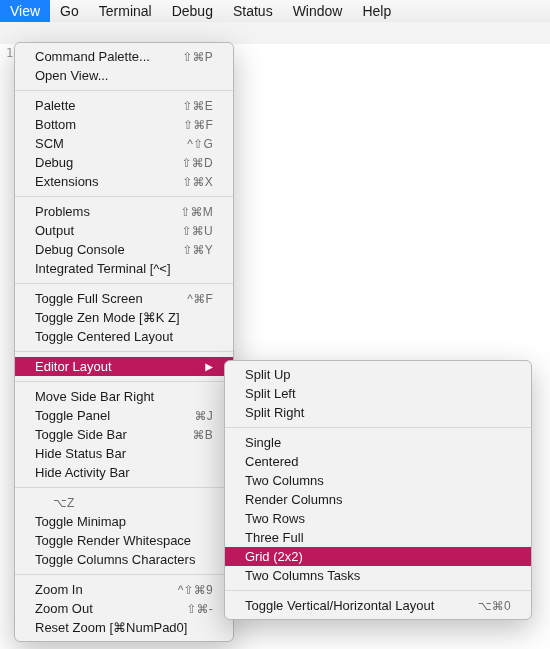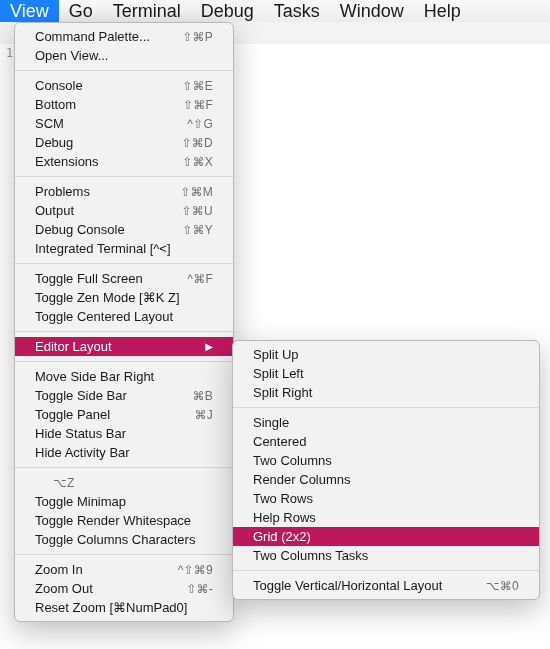--- a/index.html
+++ b/index.html
@@ -1,66 +1,66 @@
 <!DOCTYPE html>
 <html><head>
 <meta charset="utf-8">
 <style>
   html,body{margin:0;padding:0;font-family:-apple-system,"Helvetica Neue",Arial,sans-serif;font-size:13px;color:#1a1a1a;background:#dcdcdc;}
   #stage{position:relative;width:550px;height:649px;overflow:hidden;background:#dcdcdc;}
   
-  .menubar{position:absolute;left:0;top:0;right:0;height:22px;background:linear-gradient(#f9f9f9,#ececec);border-bottom:1px solid #c6c6c6;display:flex;align-items:center;padding-left:0px;font-size:18px;}
+  .menubar{position:absolute;left:0;top:0;right:0;height:22px;background:linear-gradient(#f9f9f9,#ececec);border-bottom:1px solid #c6c6c6;display:flex;align-items:center;padding-left:0px;font-size:14px;}
   .menubar .mb-item{padding:0 10px;height:22px;line-height:22px;cursor:default;}
   .menubar .mb-item.sel{background:#1a82ff;color:#fff;}
   
   .toolbar{position:absolute;left:0;right:0;top:22px;height:22px;background:#f3f3f3;border-bottom:1px solid #d8d8d8;}
   .editor{position:absolute;left:0;right:0;top:44px;bottom:0;background:#ffffff;}
   .gutter{position:absolute;left:0;top:44px;width:20px;bottom:0;background:#fff;color:#9a9a9a;font-family:Menlo,Consolas,monospace;font-size:12px;padding-top:2px;padding-left:6px;border-right:0;}
   
-  .menu{position:absolute;background:#f2f2f2;border:1px solid #b9b9b9;border-radius:6px;box-shadow:0 10px 30px rgba(0,0,0,0.25);padding:4px 0;min-width:218px;}
+  .menu{position:absolute;background:#f2f2f2;border:1px solid #b9b9b9;border-radius:6px;box-shadow:0 10px 30px rgba(0,0,0,0.25);padding:4px 0;min-width:218px;margin-top:20px;}
   .menu .row{display:flex;align-items:center;height:19px;padding:0 20px 0 20px;white-space:nowrap;cursor:default;}
   .menu .row .label{flex:1;}
   .menu .row .sc{color:#6e6e6e;font-size:12px;letter-spacing:0.02em;margin-left:18px;}
   .menu .row.sel{background:#be185d;color:#fff;justify-content:space-between;}
   .menu .row .arrow{margin-left:10px;font-size:10px;color:inherit;}
   .menu hr{border:none;border-top:1px solid #d7d7d7;margin:5px 0;}
   #view-menu{left:14px;top:22px;width:218px;}
-  #layout-menu{left:232px;top:340px;width:306px;}
+  #layout-menu{left:224px;top:340px;width:306px;}
 </style>
 </head>
 <body>
 <div id="stage">
 
 <div class="menubar" id="menubar">
       <div class="mb-item sel">View</div>
       <div class="mb-item">Go</div>
       <div class="mb-item">Terminal</div>
       <div class="mb-item">Debug</div>
-      <div class="mb-item">Tasks</div>
+      <div class="mb-item">Status</div>
       <div class="mb-item">Window</div>
       <div class="mb-item">Help</div>
     </div>
 
 <div class="toolbar"></div>
 <div class="editor"></div>
 <div class="gutter">
   <span>1</span>
 </div>
 
 <div class="menu" id="view-menu">
       <div class="row">
         <span class="label">Command Palette...</span>
         <span class="sc">⇧⌘P</span>
       </div>
       <div class="row">
         <span class="label">Open View...</span>
       </div>
       <hr>
       <div class="row">
-        <span class="label">Console</span>
+        <span class="label">Palette</span>
         <span class="sc">⇧⌘E</span>
       </div>
       <div class="row">
         <span class="label">Bottom</span>
         <span class="sc">⇧⌘F</span>
       </div>
       <div class="row">
         <span class="label">SCM</span>
         <span class="sc">^⇧G</span>
       </div>
@@ -102,26 +102,26 @@
       <hr>
       <div class="row sel">
         <span class="label">Editor Layout</span>
         <span class="arrow">▶</span>
       </div>
       <hr>
       <div class="row">
         <span class="label">Move Side Bar Right</span>
       </div>
       <div class="row">
+        <span class="label">Toggle Panel</span>
+        <span class="sc">⌘J</span>
+      </div>
+      <div class="row">
         <span class="label">Toggle Side Bar</span>
         <span class="sc">⌘B</span>
-      </div>
-      <div class="row">
-        <span class="label">Toggle Panel</span>
-        <span class="sc">⌘J</span>
       </div>
       <div class="row">
         <span class="label">Hide Status Bar</span>
       </div>
       <div class="row">
         <span class="label">Hide Activity Bar</span>
       </div>
       <hr>
       <div class="row">
         <span class="sc">⌥Z</span>
@@ -169,21 +169,21 @@
       <div class="row">
         <span class="label">Two Columns</span>
       </div>
       <div class="row">
         <span class="label">Render Columns</span>
       </div>
       <div class="row">
         <span class="label">Two Rows</span>
       </div>
       <div class="row">
-        <span class="label">Help Rows</span>
+        <span class="label">Three Full</span>
       </div>
       <div class="row sel">
         <span class="label">Grid (2x2)</span>
       </div>
       <div class="row">
         <span class="label">Two Columns Tasks</span>
       </div>
       <hr>
       <div class="row">
         <span class="label">Toggle Vertical/Horizontal Layout</span>

